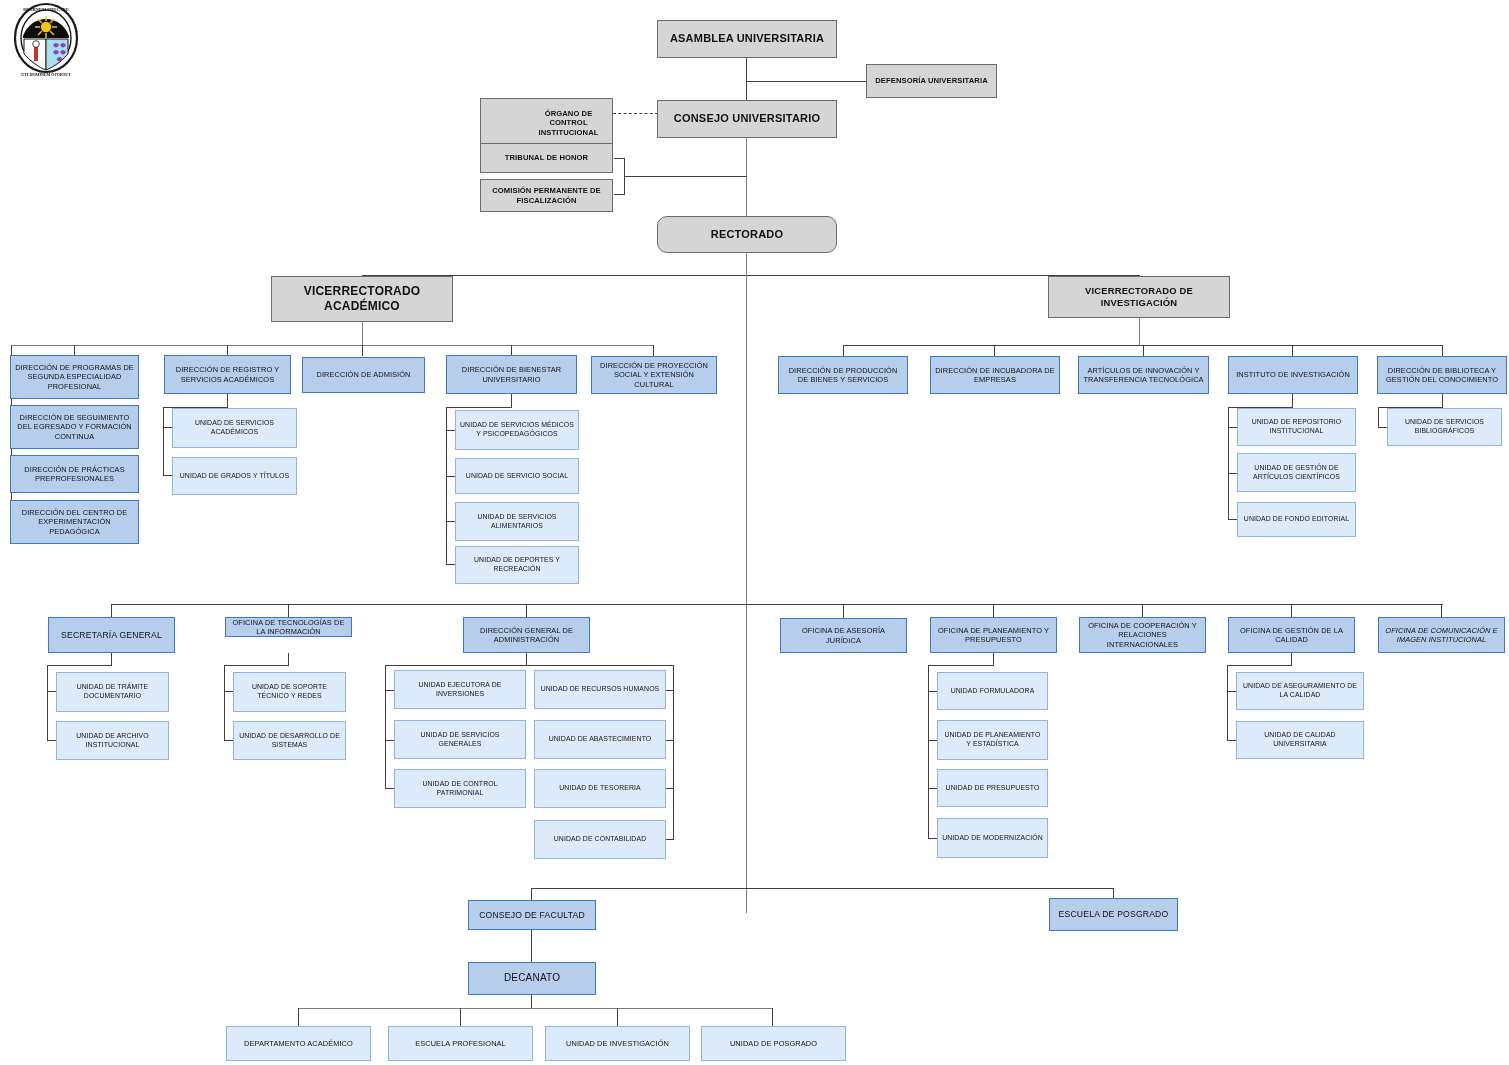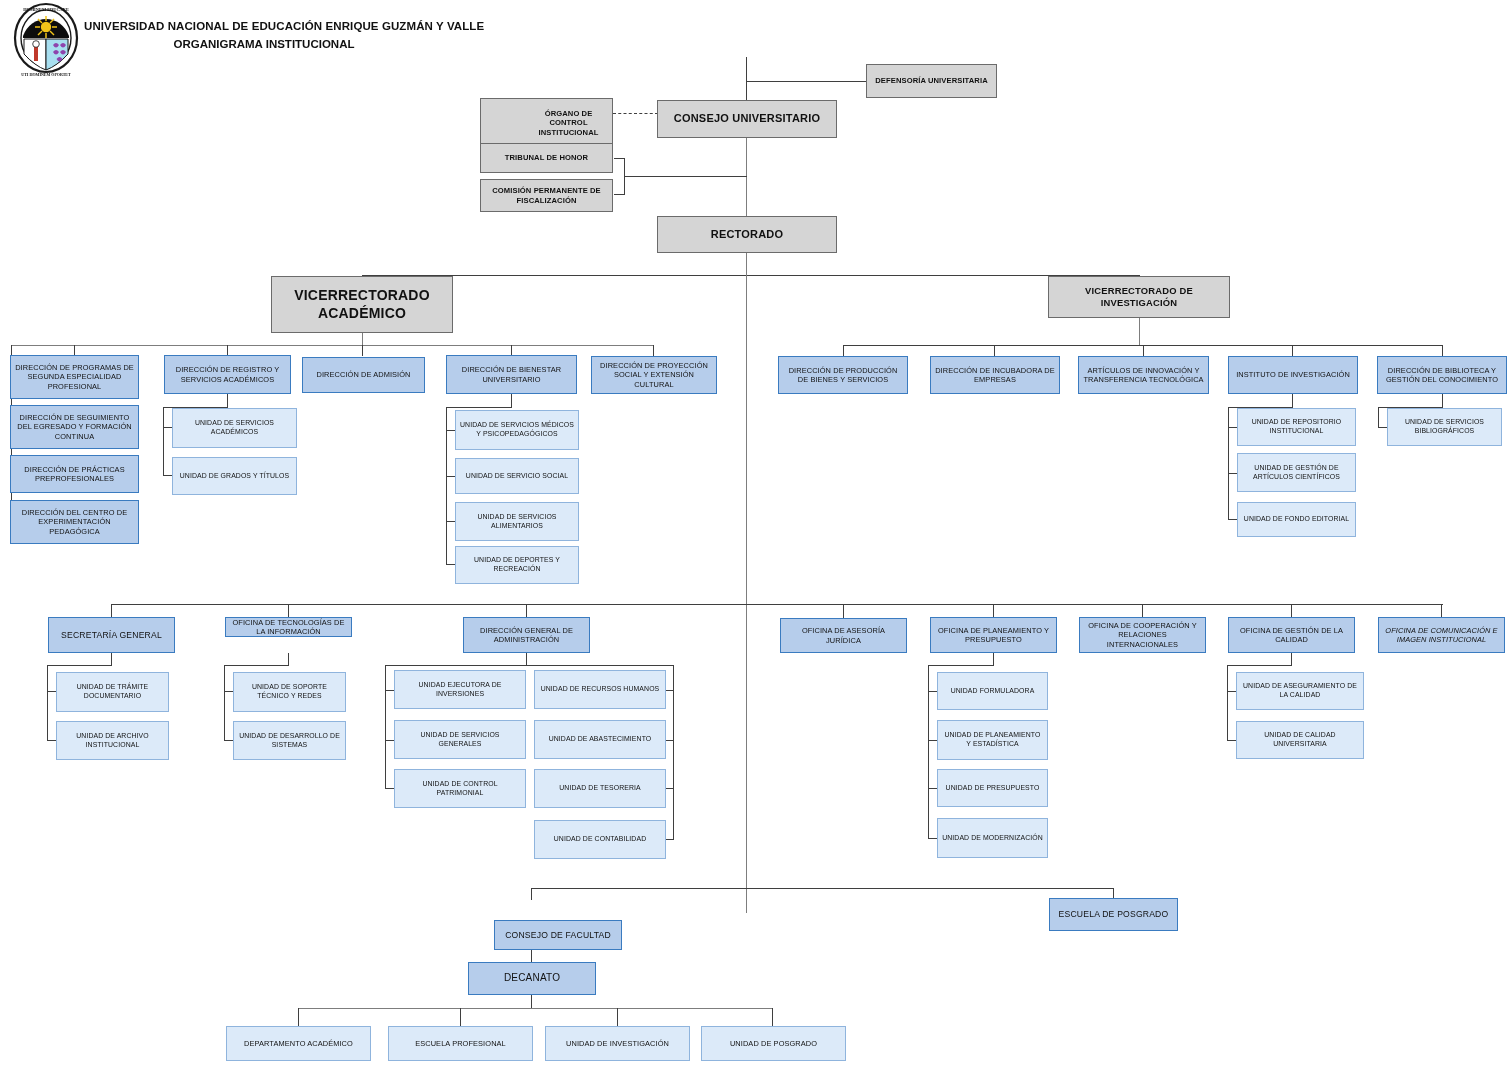--- a/index.html
+++ b/index.html
@@ -66,24 +66,20 @@
       <path d="M43 43 q3-4 6 0 q-3 5-6 0z"></path>
         <path d="M50 43 q3-4 6 0 q-3 5-6 0z"></path>
       <path d="M43 50 q3-4 6 0 q-3 5-6 0z"></path>
         <path d="M50 50 q3-4 6 0 q-3 5-6 0z"></path>
       <path d="M46.5 57 q3-4 6 0 q-3 5-6 0z"></path>
     </g>
     <text x="36" y="9" font-size="4.4" font-family="Liberation Serif, serif" fill="#111" text-anchor="middle" font-weight="bold">HOMINEM EDUCARE</text>
     <text x="36" y="74" font-size="4" font-family="Liberation Serif, serif" fill="#111" text-anchor="middle" font-weight="bold">UTI HOMINEM OPORTET</text>
   </svg>
 
-  <div id="title-block">
-    <div class="l1">UNIVERSIDAD NACIONAL DE EDUCACIÓN ENRIQUE GUZMÁN Y VALLE</div>
-    <div class="l2">ORGANIGRAMA INSTITUCIONAL</div>
-  </div>
 
 
   <div class="ln lnv" style="left:746px;top:57px;height:45px;"></div>
 
   <div class="ln lnh" style="left:747px;top:81px;width:121px;"></div>
 
   <div class="dash" style="left:613px;top:113px;width:45px;"></div>
 
   <div class="ln lnv lng" style="left:746px;top:138px;height:78px;"></div>
 
@@ -200,28 +196,29 @@
   <div class="ln lnv" style="left:1113px;top:888px;height:12px;"></div>
   <div class="ln lnv" style="left:531px;top:930px;height:33px;"></div>
 
   <div class="ln lnv" style="left:531px;top:994px;height:15px;"></div>
   <div class="ln lnh lng" style="left:298px;top:1008px;width:475px;"></div>
   <div class="ln lnv" style="left:298px;top:1008px;height:18px;"></div>
   <div class="ln lnv" style="left:460px;top:1008px;height:18px;"></div>
   <div class="ln lnv" style="left:617px;top:1008px;height:18px;"></div>
   <div class="ln lnv" style="left:772px;top:1008px;height:18px;"></div>
 
+  <div class="box lvl1" style="left:657px;top:20px;width:180px;height:38px;">ASAMBLEA UNIVERSITARIA</div>
   <div class="box lvl1s" style="left:866px;top:64px;width:131px;height:34px;">DEFENSORÍA  UNIVERSITARIA</div>
   <div class="box lvl1" style="left:657px;top:100px;width:180px;height:38px;">CONSEJO UNIVERSITARIO</div>
   <div class="box lvl1s" style="left:480px;top:98px;width:133px;height:50px;padding-left:48px;">ÓRGANO DE CONTROL INSTITUCIONAL</div>
   <div class="box lvl1s" style="left:480px;top:143px;width:133px;height:30px;">TRIBUNAL DE HONOR</div>
   <div class="box lvl1s" style="left:480px;top:179px;width:133px;height:33px;">COMISIÓN PERMANENTE DE FISCALIZACIÓN</div>
-  <div class="box lvl1" style="left:657px;top:216px;width:180px;height:37px;">RECTORADO</div>
-
-  <div class="box lvl1" style="left:271px;top:276px;width:182px;height:57px;font-size:14px;text-align:center;">VICERRECTORADO ACADÉMICO</div>
+  <div class="box lvl1" style="left:657px;top:216px;width:180px;height:37px;border-radius:10px;">RECTORADO</div>
+
+  <div class="box lvl1" style="left:271px;top:276px;width:182px;height:46px;font-size:12px;text-align:center;">VICERRECTORADO ACADÉMICO</div>
   <div class="box lvl1" style="left:1048px;top:276px;width:182px;height:42px;font-size:9.4px;">VICERRECTORADO DE INVESTIGACIÓN</div>
 
   <div class="box lvl2" style="left:10px;top:355px;width:129px;height:44px;">DIRECCIÓN DE PROGRAMAS DE SEGUNDA ESPECIALIDAD PROFESIONAL</div>
   <div class="box lvl2" style="left:10px;top:405px;width:129px;height:44px;">DIRECCIÓN DE SEGUIMIENTO DEL EGRESADO Y FORMACIÓN CONTINUA</div>
   <div class="box lvl2" style="left:10px;top:455px;width:129px;height:38px;">DIRECCIÓN DE PRÁCTICAS PREPROFESIONALES</div>
   <div class="box lvl2" style="left:10px;top:500px;width:129px;height:44px;">DIRECCIÓN DEL CENTRO DE EXPERIMENTACIÓN PEDAGÓGICA</div>
 
   <div class="box lvl2" style="left:164px;top:355px;width:127px;height:39px;">DIRECCIÓN DE REGISTRO Y SERVICIOS ACADÉMICOS</div>
   <div class="box lvl3" style="left:172px;top:408px;width:125px;height:40px;">UNIDAD DE  SERVICIOS ACADÉMICOS</div>
   <div class="box lvl3" style="left:172px;top:457px;width:125px;height:38px;">UNIDAD DE  GRADOS Y TÍTULOS</div>
@@ -274,21 +271,21 @@
   <div class="box lvl3" style="left:937px;top:818px;width:111px;height:40px;">UNIDAD DE  MODERNIZACIÓN</div>
 
   <div class="box lvl2" style="left:1079px;top:617px;width:127px;height:36px;">OFICINA DE COOPERACIÓN Y RELACIONES INTERNACIONALES</div>
 
   <div class="box lvl2" style="left:1228px;top:617px;width:127px;height:36px;">OFICINA DE GESTIÓN DE LA CALIDAD</div>
   <div class="box lvl3" style="left:1236px;top:672px;width:128px;height:38px;">UNIDAD DE ASEGURAMIENTO DE LA CALIDAD</div>
   <div class="box lvl3" style="left:1236px;top:721px;width:128px;height:38px;">UNIDAD DE CALIDAD UNIVERSITARIA</div>
 
   <div class="box lvl2" style="left:1378px;top:617px;width:127px;height:36px;font-style:italic;">OFICINA DE COMUNICACIÓN E IMAGEN INSTITUCIONAL</div>
 
-  <div class="box lvl2b" style="left:468px;top:920px;width:128px;height:30px;margin-left:26px;">CONSEJO DE FACULTAD</div>
+  <div class="box lvl2b" style="left:468px;top:900px;width:128px;height:30px;">CONSEJO DE FACULTAD</div>
   <div class="box lvl2b" style="left:1049px;top:898px;width:129px;height:33px;">ESCUELA DE POSGRADO</div>
   <div class="box lvl2b" style="left:468px;top:962px;width:128px;height:33px;font-size:10px;text-align:right;">DECANATO</div>
 
   <div class="box lvl3" style="left:226px;top:1026px;width:145px;height:35px;font-size:7.4px;">DEPARTAMENTO ACADÉMICO</div>
   <div class="box lvl3" style="left:388px;top:1026px;width:145px;height:35px;font-size:7.4px;">ESCUELA PROFESIONAL</div>
   <div class="box lvl3" style="left:545px;top:1026px;width:145px;height:35px;font-size:7.4px;">UNIDAD DE INVESTIGACIÓN</div>
   <div class="box lvl3" style="left:701px;top:1026px;width:145px;height:35px;font-size:7.4px;">UNIDAD DE POSGRADO</div>
 
 </div>
 

